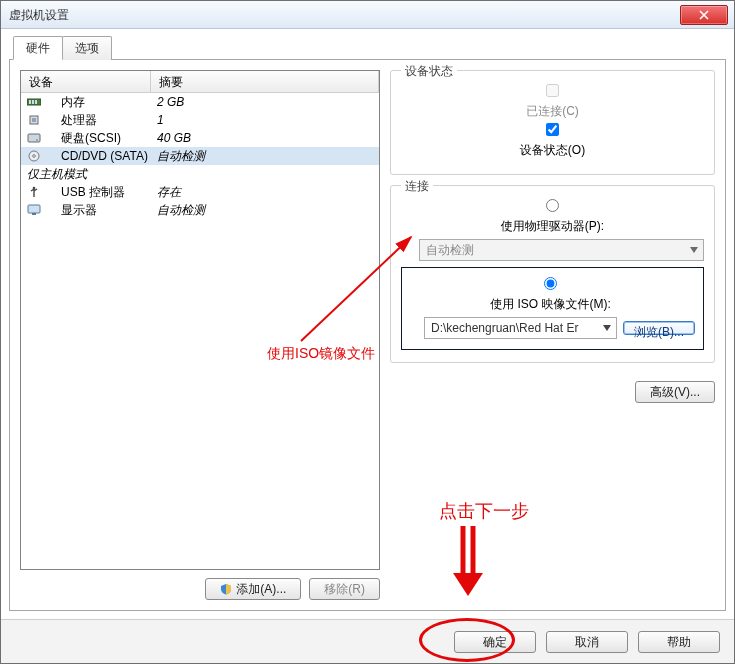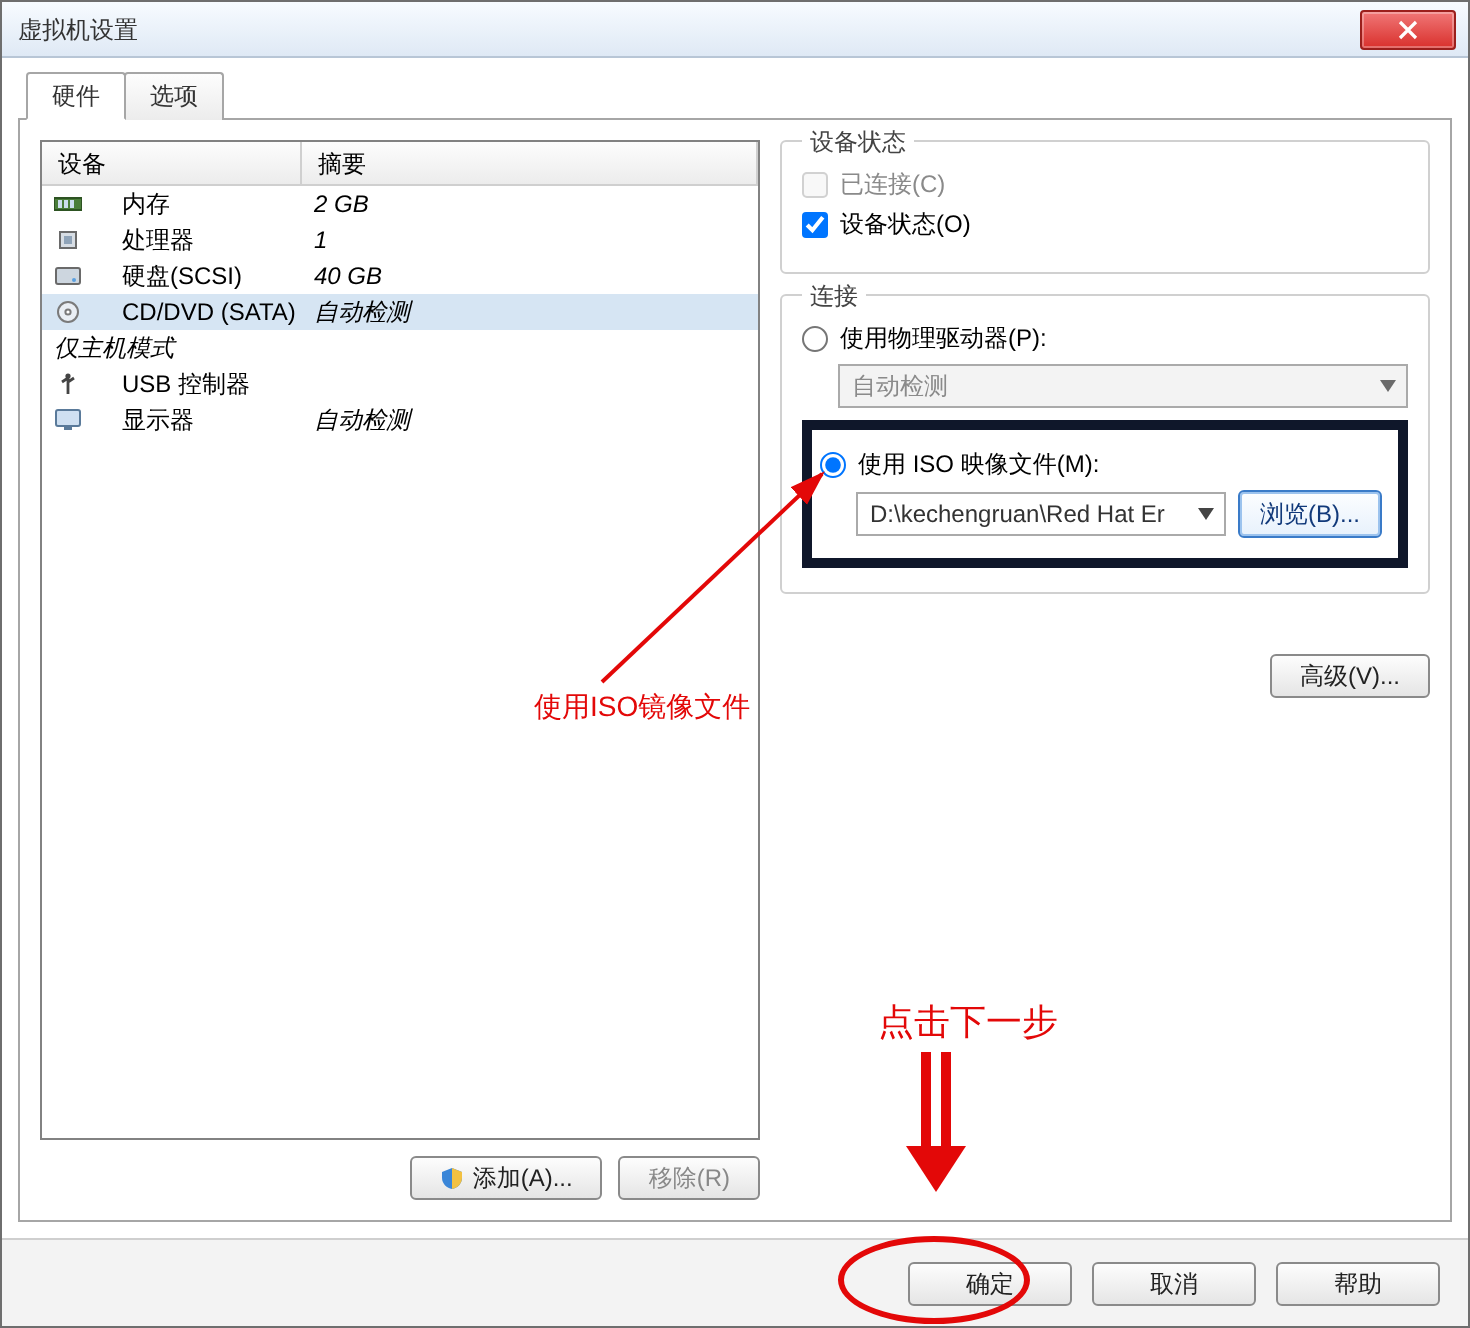--- a/index.html
+++ b/index.html
@@ -60,38 +60,38 @@
   .btn.disabled { color:#888; }
   .btn .badge { width:12px; height:12px; }
   .right-col { flex:1; display:flex; flex-direction:column; }
   .group {
     border:1px solid #d0d0d0; border-radius:3px; padding:10px 10px 12px 10px;
     margin-bottom:10px; position:relative;
   }
   .group > .legend {
     position:absolute; top:-8px; left:10px; background:#fff; padding:0 4px; color:#444;
   }
-  .chk-row, .rad-row { display:flex; align-items:center; gap:6px; margin:3px 0; }
+  .chk-row, .rad-row { display:flex; align-items:center; gap:6px; margin:3px 0;flex-direction:column; }
   input[type=checkbox], input[type=radio] { margin:0; }
   .field-row { display:flex; align-items:center; gap:6px; margin:4px 0 0 18px; }
   .combo {
     flex:1; height:22px; border:1px solid #aaa; background:#f4f4f4;
     display:flex; align-items:center; padding:0 18px 0 6px; position:relative; color:#333;
   }
   .combo.disabled { color:#8a8a8a; background:#f3f3f3; }
   .combo .caret { position:absolute; right:5px; top:50%; transform:translateY(-50%); }
   .caret svg { width:8px; height:6px; display:block; }
-  .iso-highlight { border:5px solid #0f172a; padding:6px 8px 10px 8px; margin-top:6px; }
+  .iso-highlight { border:1px solid #0f172a; padding:6px 8px 10px 8px; margin-top:6px; }
   .btn-browse {
-    padding: 2px 10px; height:24px;
+    padding: 2px 10px; height:14px;
     border:1px solid #3a7bc8; border-radius:3px;
     background: linear-gradient(#fdfeff,#e7f1fc); color:#11397a;
     box-shadow: 0 0 0 1px #9cc3ee inset;
   }
-  .adv-row { display:flex; justify-content:flex-end; margin-top:20px; }
+  .adv-row { display:flex; justify-content:flex-end; margin-top:8px; }
   .annot { position:absolute; color:#e30808; pointer-events:none; }
   .bottom-bar {
     height:44px; border-top:1px solid #cfcfcf; background:#f3f3f3;
     display:flex; align-items:center; justify-content:flex-end; gap:10px; padding-right:14px;
     position:relative;
   }
   .ok-circle {
     position:absolute; border:3px solid #e30808; border-radius:50%;
     width:96px; height:44px; pointer-events:none;
   }
@@ -191,20 +191,23 @@
               </div>
               <div class="dl-row">
                 <div class="col col-dev">
                   <span class="dev-icon">
                     <svg viewBox="0 0 14 12">
                       <path d="M7 11 V3 M7 3 L4 5 M7 5 L10 3" stroke="#444" stroke-width="1.4" fill="none"></path>
                       <circle cx="7" cy="2" r="1.3" fill="#444"></circle>
                     </svg>
                   </span>
                   <span>USB 控制器</span>
+                </div>
+                <div class="col col-sum">
+                  <span>存在</span>
                 </div>
               </div>
               <div class="dl-row">
                 <div class="col col-dev">
                   <span class="dev-icon">
                     <svg viewBox="0 0 14 12">
                       <rect x="1" y="1" width="12" height="8" rx="1" fill="#cfe0f2" stroke="#5a7a9a"></rect>
                       <rect x="5" y="9" width="4" height="2" fill="#5a7a9a"></rect>
                     </svg>
                   </span>

